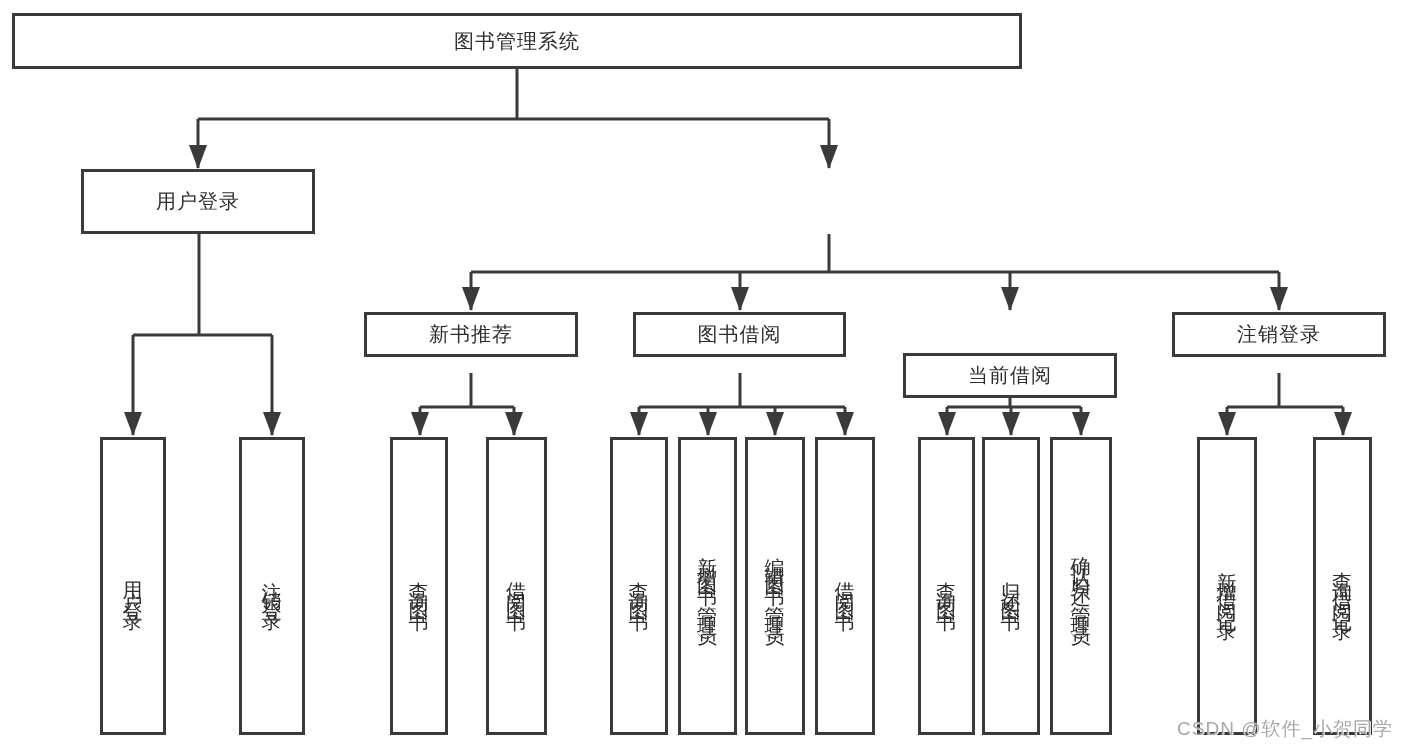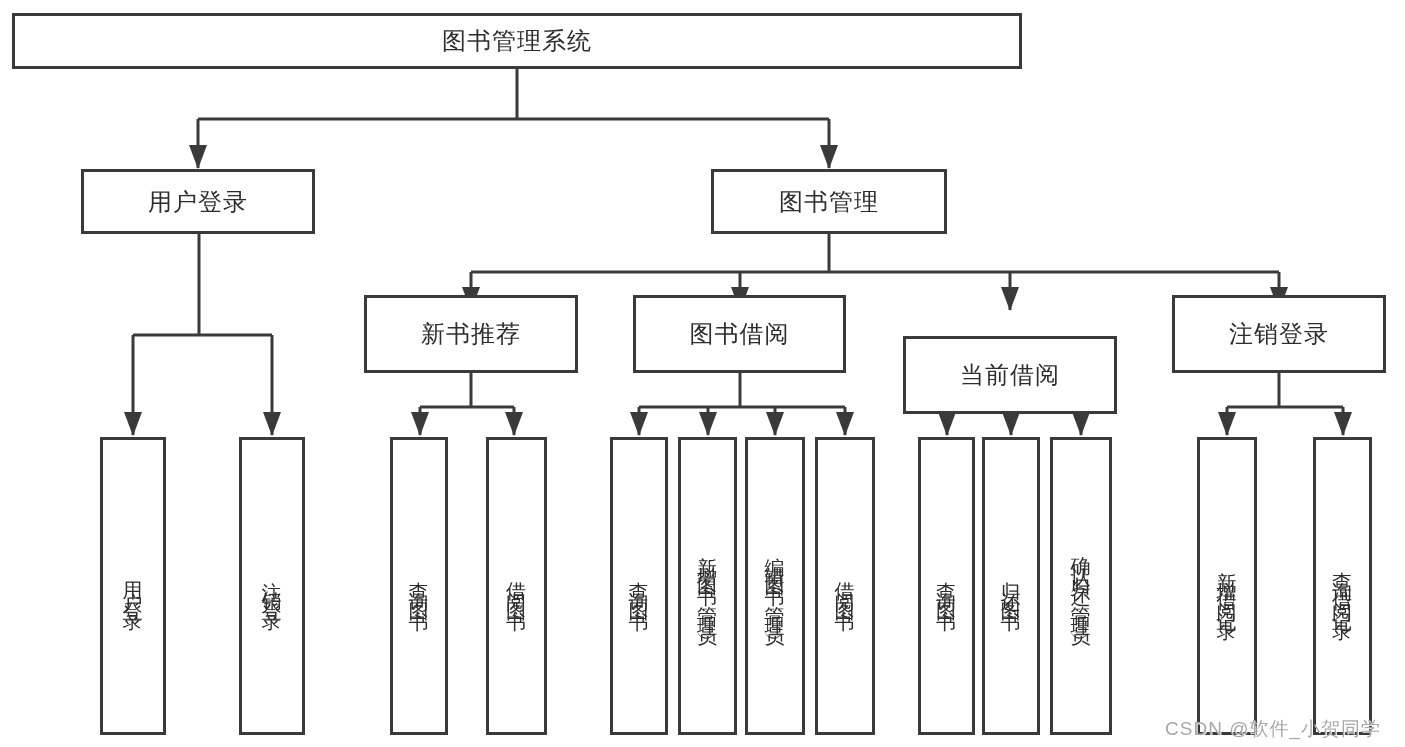--- a/index.html
+++ b/index.html
@@ -26,38 +26,38 @@
     box-sizing: border-box;
     background: #ffffff;
     border: 3px solid #3a3a3a;
     display: flex;
     align-items: center;
     justify-content: center;
     z-index: 2;
     color: #2d2d2d;
   }
   .hlabel {
-    font-size: 24px;
+    font-size: 20px;
     letter-spacing: 1px;
     white-space: nowrap;
   }
   .root-box   { left: 12px;  top: 13px;  width: 1010px; height: 56px; }
   .l2-box     { top: 169px;  height: 65px; }
-  .l3-box     { top: 295px;  height: 78px; }
+  .l3-box     { top: 312px;  height: 45px; }
   .leaf       { top: 437px;  height: 298px; }
   .vtext {
     writing-mode: vertical-rl;
     font-size: 20px;
     letter-spacing: 10px;
     line-height: 1;
     white-space: nowrap;
   }
   .watermark {
     position: absolute;
-    right: 24px;
+    right: 12px;
     bottom: 5px;
     z-index: 5;
     font-size: 19px;
     color: #a8a8a8;
     text-shadow: 1px 1px 0 rgba(255,255,255,0.85);
     letter-spacing: 1px;
     white-space: nowrap;
   }
 </style>
 </head>
@@ -129,23 +129,20 @@
     </g>
   </svg>
 
   <div class="node root-box">
     <span class="hlabel">图书管理系统</span>
   </div>
 
   <div class="node l2-box" style="left:81px; width:234px;">
     <span class="hlabel">用户登录</span>
   </div>
-  <div class="node l2-box" style="left:711px; width:236px;">
-    <span class="hlabel">图书管理</span>
-  </div>
 
   <div class="node l3-box" style="left:364px; width:214px;">
     <span class="hlabel">新书推荐</span>
   </div>
   <div class="node l3-box" style="left:633px; width:213px;justify-content:center;">
     <span class="hlabel">图书借阅</span>
   </div>
   <div class="node l3-box" style="left:903px; width:214px;margin-top:41px;">
     <span class="hlabel">当前借阅</span>
   </div>

